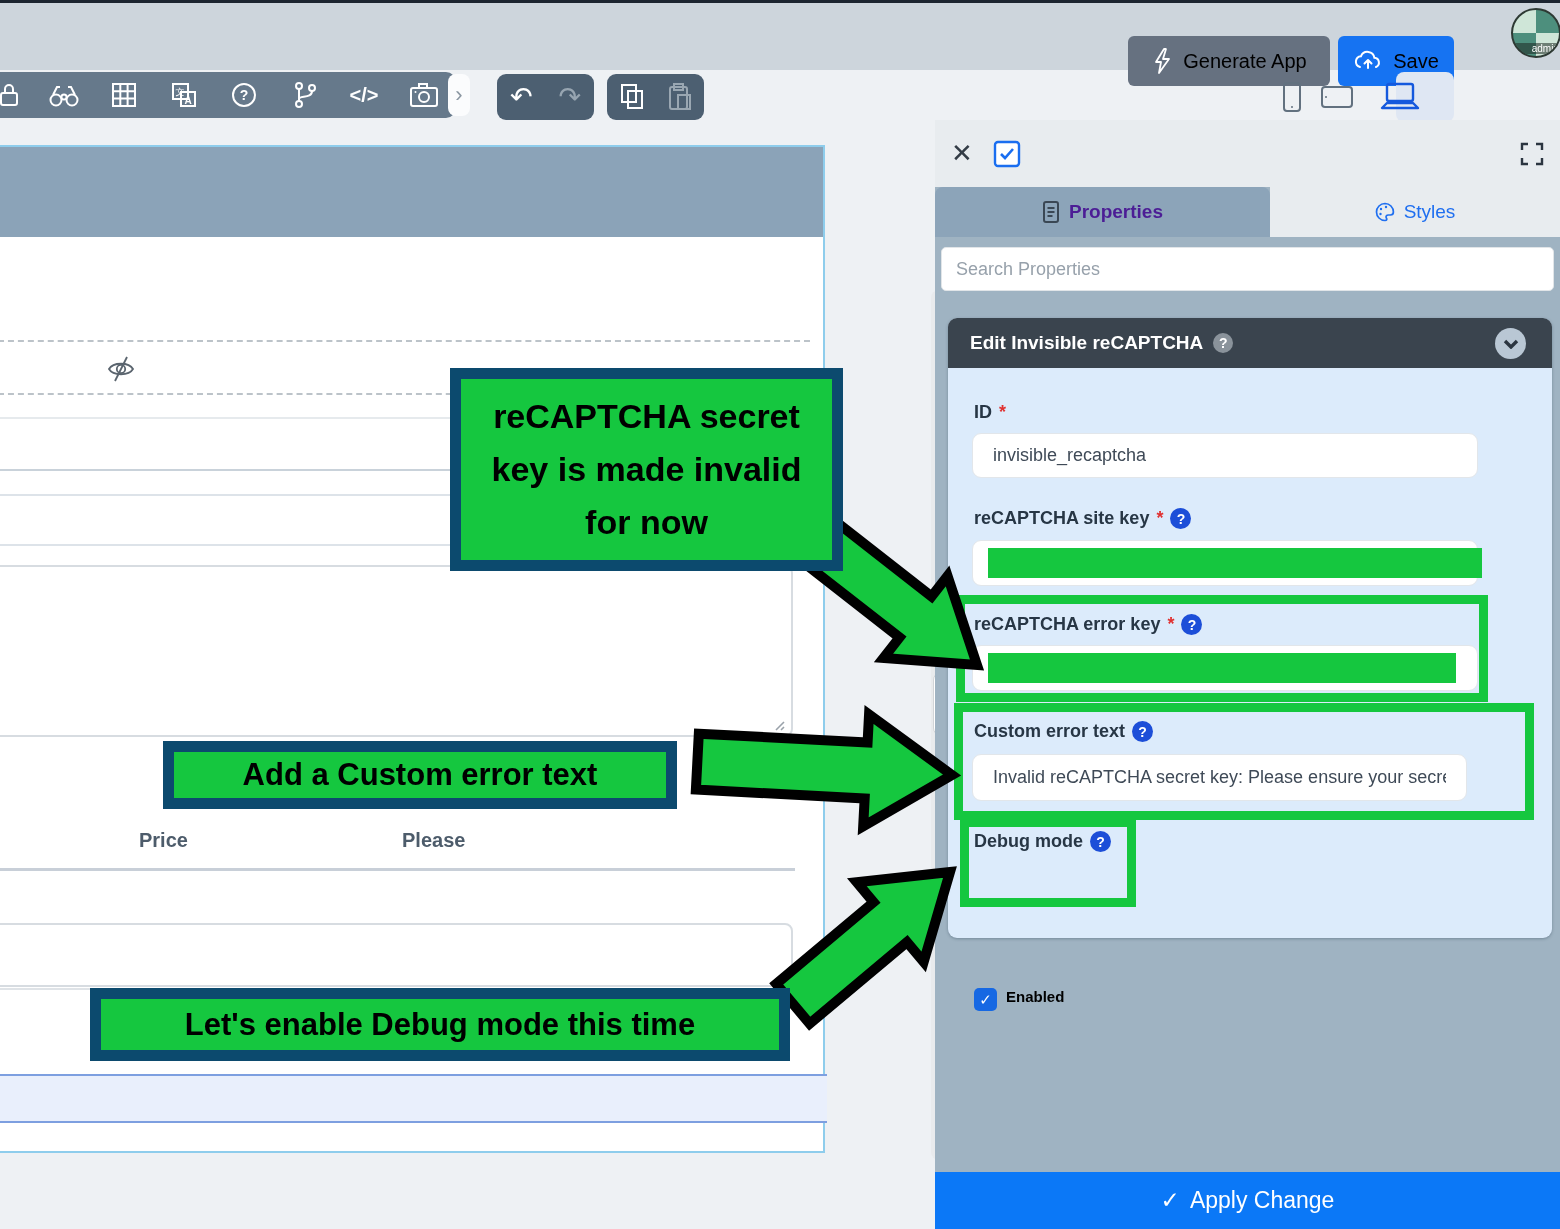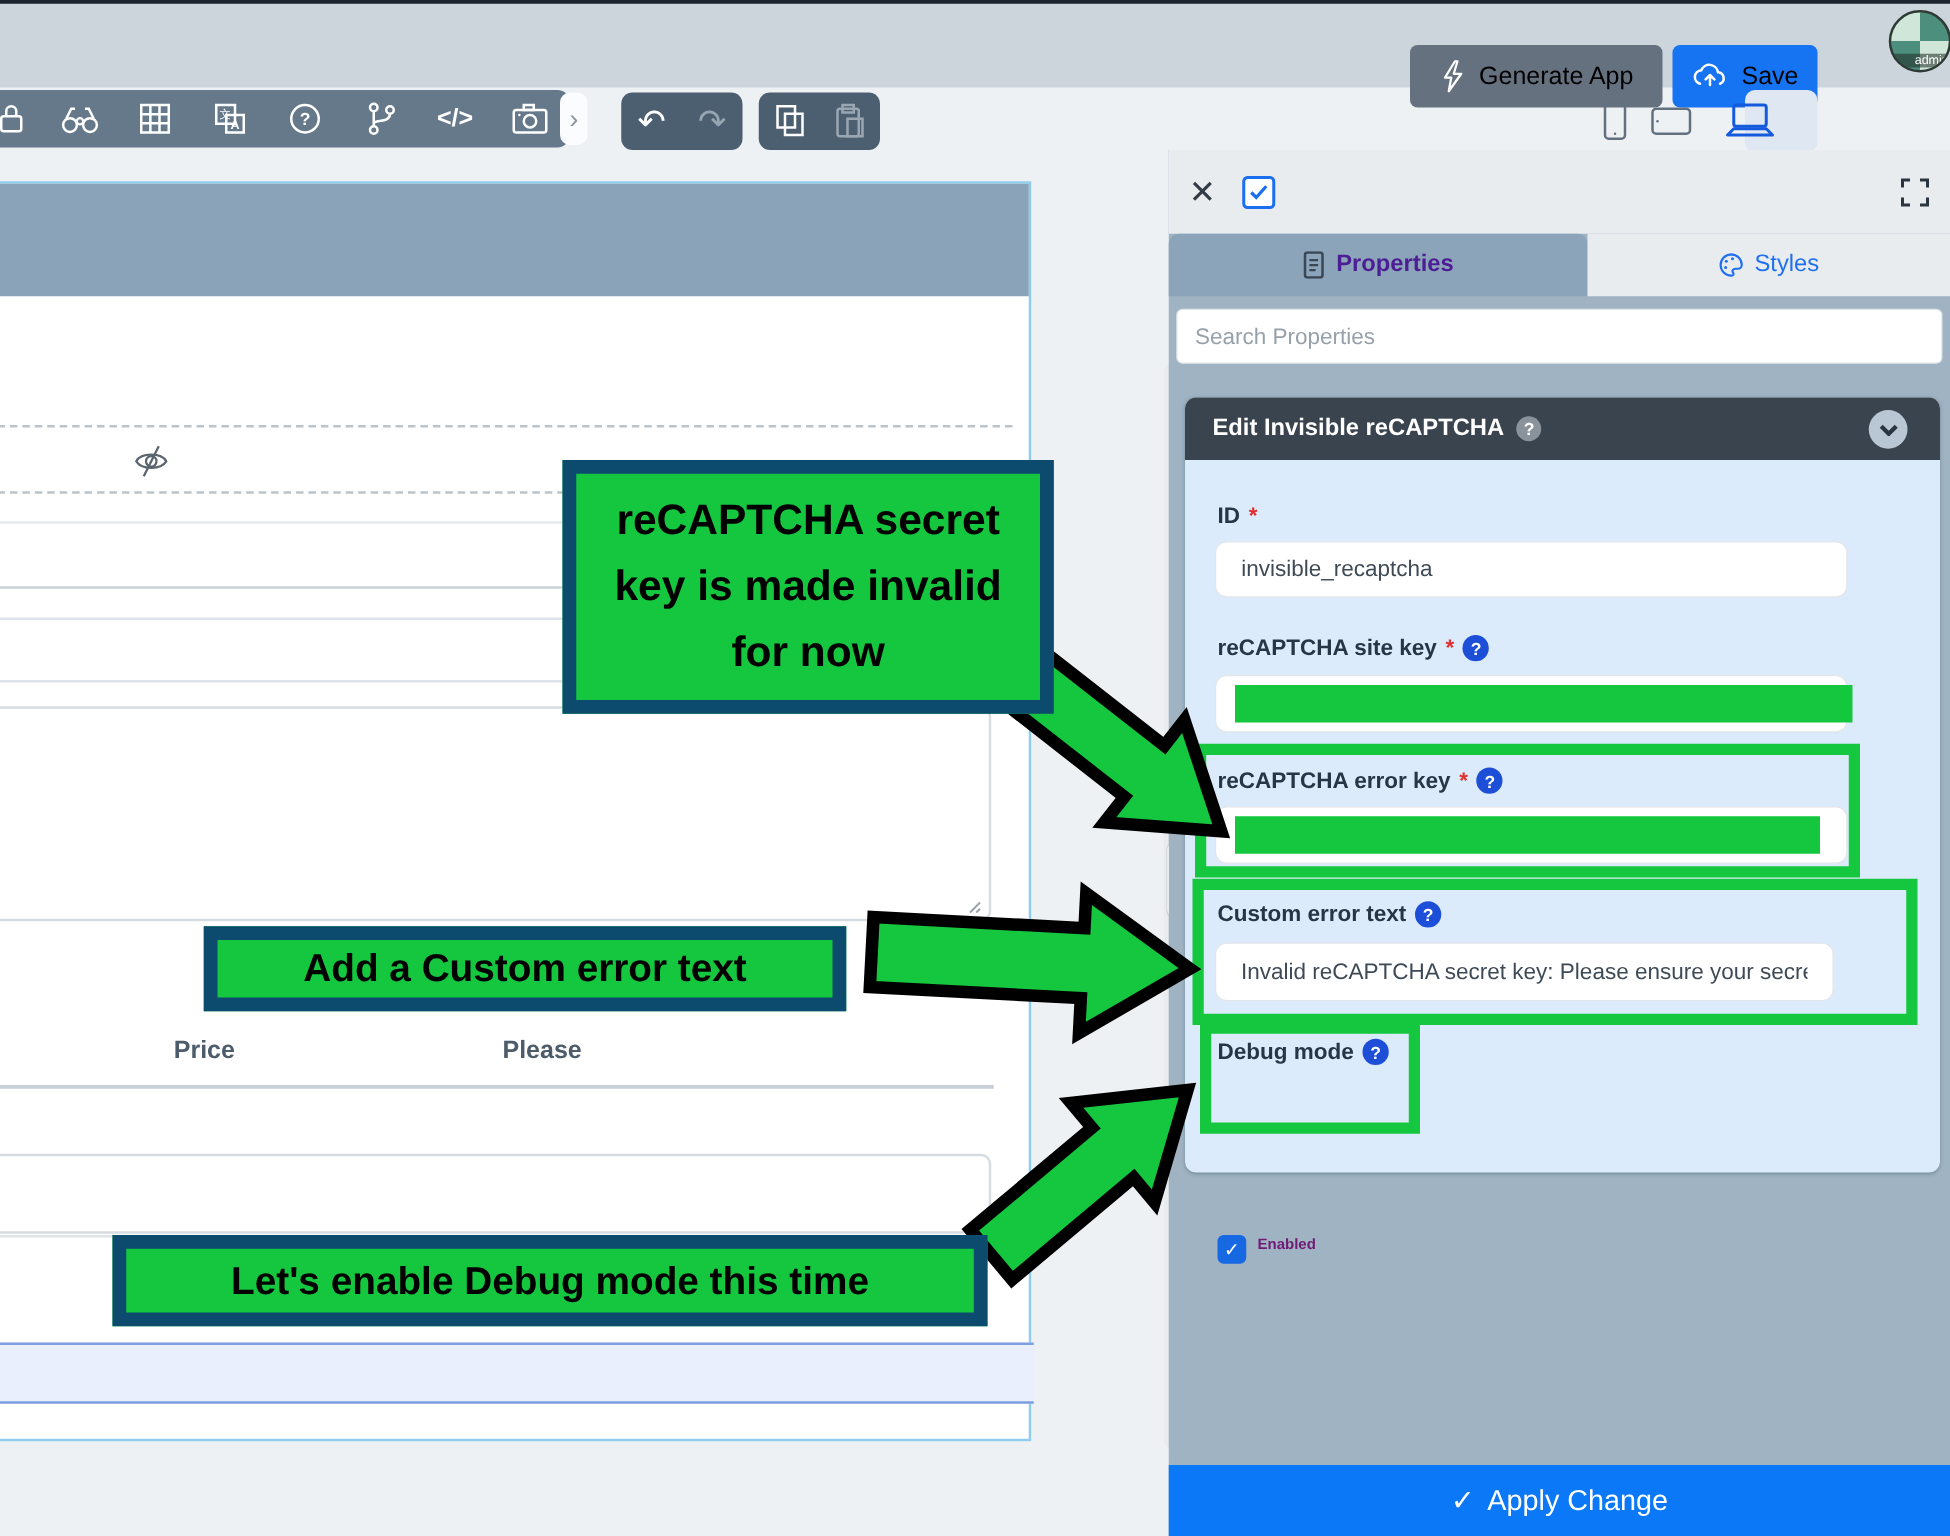--- a/index.html
+++ b/index.html
@@ -58,21 +58,21 @@
   .card-head{left:0;top:0;width:100%;height:50px;background:#3a444e;border-radius:9px 9px 0 0;display:flex;align-items:center;padding:0 22px;gap:10px;}
   .card-title{color:#fff;font-size:19px;font-weight:bold;}
   .chev-circle{position:absolute;right:26px;top:10px;width:31px;height:31px;border-radius:50%;background:#b9c7d4;display:flex;align-items:center;justify-content:center;}
   .fld-label{font-size:18px;font-weight:bold;color:#273645;display:flex;align-items:center;gap:7px;}
   .req{color:#e03131;font-weight:bold;}
   .help-badge{display:inline-flex;width:21px;height:21px;border-radius:50%;background:#1c4ed8;color:#fff;font-size:14px;font-weight:bold;align-items:center;justify-content:center;}
   .help-gray{background:#8a939b;width:20px;height:20px;}
   .inp{background:#fff;border:1px solid #e2e6ea;border-radius:9px;font-size:18px;color:#3f4a57;padding:0 20px;}
   .redact{position:absolute;background:#15c73f;}
   .chk{left:26px;top:670px;width:23px;height:23px;background:#1668e3;border-radius:5px;color:#fff;font-size:15px;display:flex;align-items:center;justify-content:center;}
-  .chk-label{left:58px;top:670px;font-size:12px;color:#701a75;font-weight:bold;}
+  .chk-label{left:58px;top:670px;font-size:15px;color:#000000;font-weight:bold;}
   .apply{left:0;top:1052px;width:625px;height:57px;background:#0b78f7;color:#fff;font-size:23px;border:none;display:flex;align-items:center;justify-content:center;gap:10px;cursor:pointer;}
 
   
   .hl{border:9px solid #15c73f;}
   .hl-secret{left:956px;top:595px;width:532px;height:107px;}
   .hl-custom{left:954px;top:703px;width:580px;height:117px;}
   .hl-debug{left:960px;top:818px;width:176px;height:89px;}
   .ann{background:#15c73f;border:11px solid #0c4a6e;color:#000;font-weight:800;text-align:center;display:flex;align-items:center;justify-content:center;}
   .ann1{left:450px;top:368px;width:393px;height:203px;font-size:34px;line-height:1.55;padding:0 12px;}
   .ann2{left:163px;top:741px;width:514px;height:68px;font-size:31px;}

